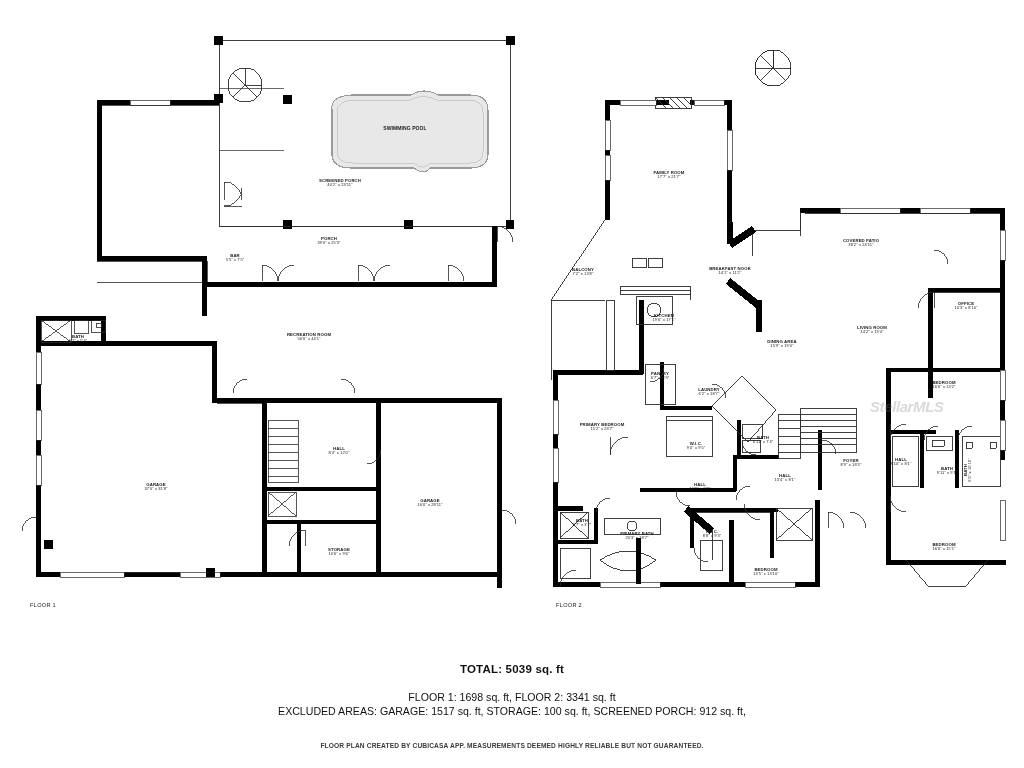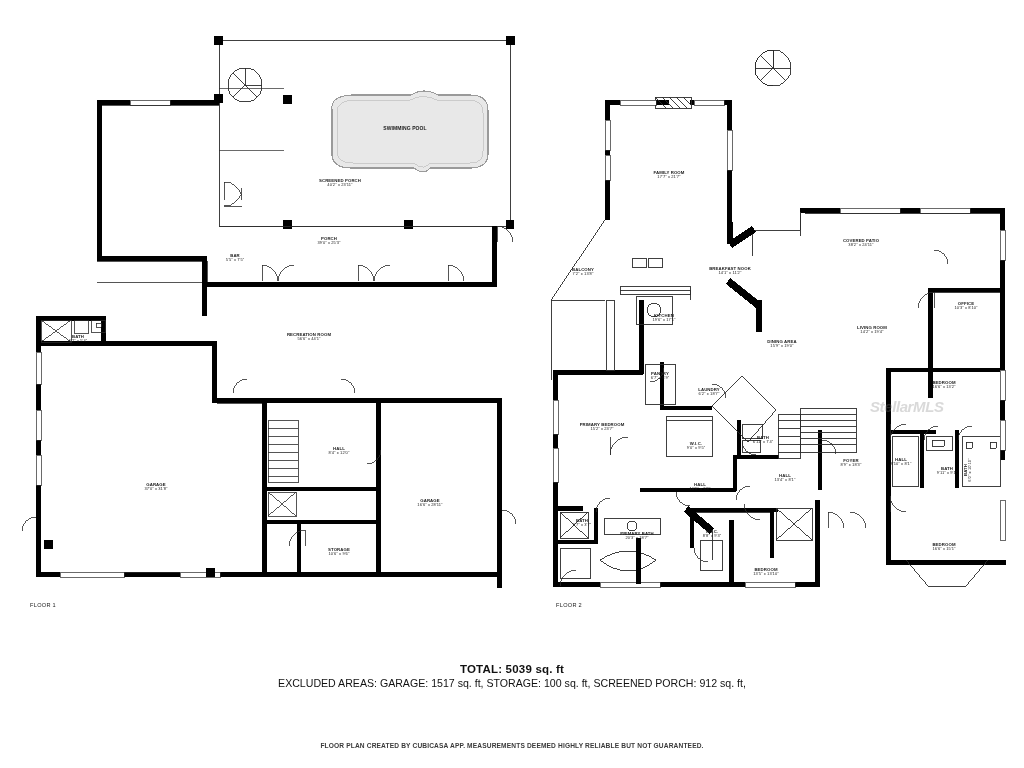--- a/index.html
+++ b/index.html
@@ -56,21 +56,21 @@
     position: absolute;
     left: 0;
     width: 1024px;
     text-align: center;
     color: #111111;
   }
   #summary .s-total {
     font-size: 11.5px;
     font-weight: 700;
     letter-spacing: 0.2px;
-    margin-bottom: 2px;
+    margin-bottom: 16px;
   }
   #summary .s-line {
     font-size: 10.6px;
     font-weight: 400;
     line-height: 1.30;
   }
   #disclaimer {
     position: absolute;
     left: 0;
     width: 1024px;
@@ -546,18 +546,19 @@
     </div>
     <div class="room-label" style="left: 944px; top: 547px;">
       <span class="rl-name">BEDROOM</span>
       <span class="rl-dim">16'6" x 15'1"</span>
     </div>
     <div class="floor-tag" style="left: 556px; top: 602px;">FLOOR 2</div>
   </div>
 
 <div id="summary" style="top:663px;">
   <div class="s-total">TOTAL: 5039 sq. ft</div>
+  <div class="s-line">FLOOR 1: 1698 sq. ft, FLOOR 2: 3341 sq. ft</div>
   <div class="s-line">EXCLUDED AREAS: GARAGE: 1517 sq. ft, STORAGE: 100 sq. ft, SCREENED PORCH: 912 sq. ft,</div>
 </div>
 
 <div id="disclaimer" style="top:742px;">FLOOR PLAN CREATED BY CUBICASA APP. MEASUREMENTS DEEMED HIGHLY RELIABLE BUT NOT GUARANTEED.</div>
 
 <div id="watermark">StellarMLS</div>
 
 </body></html>

